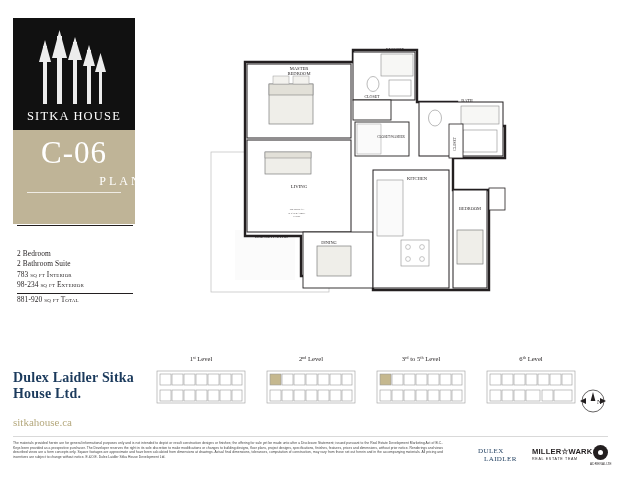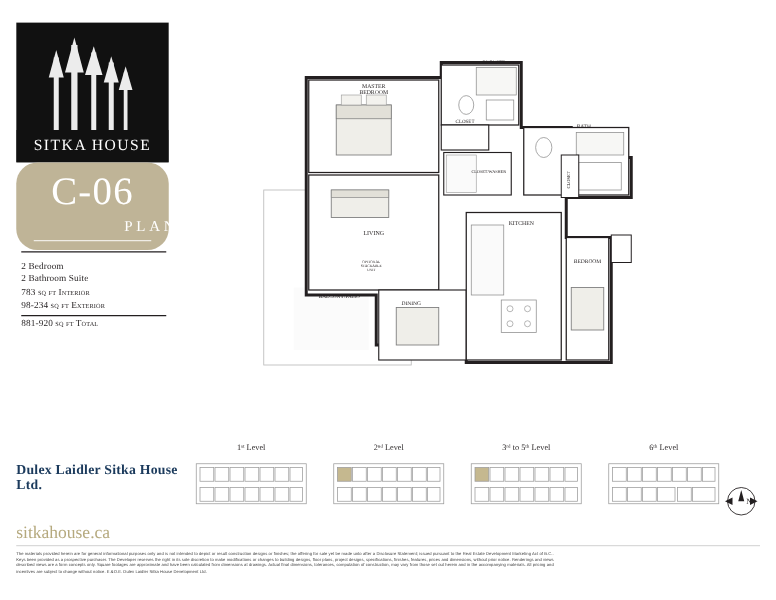--- a/index.html
+++ b/index.html
@@ -1,48 +1,48 @@
 <!DOCTYPE html>
 <html><head>
 <meta charset="utf-8">
 <style>
   html,body{margin:0;padding:0;background:#ffffff;}
   body{width:621px;height:480px;font-family:"Liberation Sans",sans-serif;color:#231f20;overflow:hidden;}
   .page{position:relative;width:621px;height:480px;background:#fff;}
 
   
   .left{position:absolute;left:13px;top:18px;width:122px;height:258px;}
-  .logo-box{position:relative;width:122px;height:112px;background:#737373;overflow:hidden;}
+  .logo-box{position:relative;width:122px;height:112px;background:#7f1d1d;overflow:hidden;}
   .logo-box .trees{position:absolute;left:0;top:0;width:122px;height:112px;}
   .logo-word{position:absolute;left:0;bottom:6px;width:122px;text-align:center;color:#fff;
      font-family:"Liberation Serif",serif;font-size:12.5px;letter-spacing:1.2px;}
-  .plan-box{position:relative;width:122px;height:70px;background:#bfb497;border-radius:17px;}
+  .plan-box{position:relative;width:122px;height:94px;background:#bfb497;}
   .plan-code{position:absolute;left:0;top:6px;width:122px;text-align:center;color:#fff;
      font-family:"Liberation Serif",serif;font-size:31px;letter-spacing:1px;line-height:34px;}
   .plan-label{position:absolute;left:0;top:44px;width:122px;text-align:center;color:#fff;
      font-family:"Liberation Serif",serif;font-size:12px;letter-spacing:3px;margin-left:47px;}
   .plan-rule{position:absolute;left:14px;top:62px;width:94px;height:1px;background:#fff;opacity:.75;}
-  .specs{position:relative;width:122px;padding-top:8px;}
+  .specs{position:relative;width:122px;padding-top:25px;}
   .specs div{font-family:"Liberation Serif",serif;font-size:7.4px;line-height:10.4px;color:#231f20;
      letter-spacing:.1px;padding-left:4px;}
   .specs .sc{font-variant:small-caps;font-family:Liberation Serif, serif;}
   .specs .total{padding-top:1px;}
   .rule-under{position:absolute;left:4px;top:1px;width:112px;height:1px;background:#231f20;}
   .rule-total{margin-left:4px;width:112px;height:1px;background:#231f20;margin-top:2px;}
 
   
   .ghost{position:absolute;left:13px;top:18px;width:122px;height:300px;
      background:linear-gradient(180deg,#f3f1ec 0%,#faf9f7 60%,#ffffff 100%);z-index:-1;}
 
   
   .contact{position:absolute;left:13px;top:370px;width:150px;}
-  .contact .co{font-family:"Liberation Serif",serif;font-size:11px;font-weight:bold;color:#1b3a5c;
+  .contact .co{font-family:"Liberation Serif",serif;font-size:14px;font-weight:bold;color:#1b3a5c;
      letter-spacing:.2px;}
   .contact .ln{font-family:"Liberation Serif",serif;font-size:8px;color:#1b3a5c;line-height:11px;}
-  .contact .web{margin-top:25px;font-family:"Liberation Serif",serif;font-size:14px;color:#b5a97e;}
+  .contact .web{margin-top:14px;font-family:"Liberation Serif",serif;font-size:11px;color:#b5a97e;}
 
   
   .plan{position:absolute;left:205px;top:40px;width:330px;height:280px;}
   .plan svg{display:block;}
 
   
   .levels{position:absolute;left:155px;top:355px;width:420px;height:60px;}
   .lvl{position:absolute;top:0;width:92px;}
   .lvl .cap{font-family:"Liberation Serif",serif;font-size:6.6px;text-align:center;width:92px;
      margin-bottom:3px;color:#231f20;}
@@ -318,14 +318,28 @@
       <polygon points="2,15 8,12 8,18" fill="#231f20"></polygon>
       <polygon points="28,15 22,12 22,18" fill="#231f20"></polygon>
       <text x="19" y="17.5" font-size="6.5" font-family="Liberation Serif, serif" fill="#231f20">N</text>
       <polygon points="15,6 12.6,15 17.4,15" fill="#231f20"></polygon>
     </svg>
   </div>
 
   <div class="footline"></div>
   <div class="disclaimer">The materials provided herein are for general informational purposes only and is not intended to depict or result construction designs or finishes; the offering for sale yet be made unto after a Disclosure Statement; issued pursuant to the Real Estate Development Marketing Act of B.C.. Keys been provided as a prospective purchaser. The Developer reserves the right in its sole discretion to make modifications or changes to building designs, floor plans, project designs, specifications, finishes, features, prices and dimensions, without prior notice. Renderings and views described views are a form concepts only. Square footages are approximate and have been calculated from dimensions at drawings. Actual final dimensions, tolerances, computation of construction, may vary from those set out herein and in the accompanying materials. All pricing and incentives are subject to change without notice. E.&amp;O.E. Dulex Laidler Sitka House Development Ltd.</div>
 
+  <div class="flogos">
+    <div class="dl">
+      <div>DULEX</div>
+      <div class="d2">LAIDLER</div>
+    </div>
+    <div class="mw">
+      <div class="m1">MILLER☆WARK</div>
+      <div class="m2">REAL ESTATE TEAM</div>
+    </div>
+    <div class="adl">
+      <div class="ring"></div>
+      <div class="t">ADRENALIZE</div>
+    </div>
+  </div>
 
 </div>
 
 </body></html>

